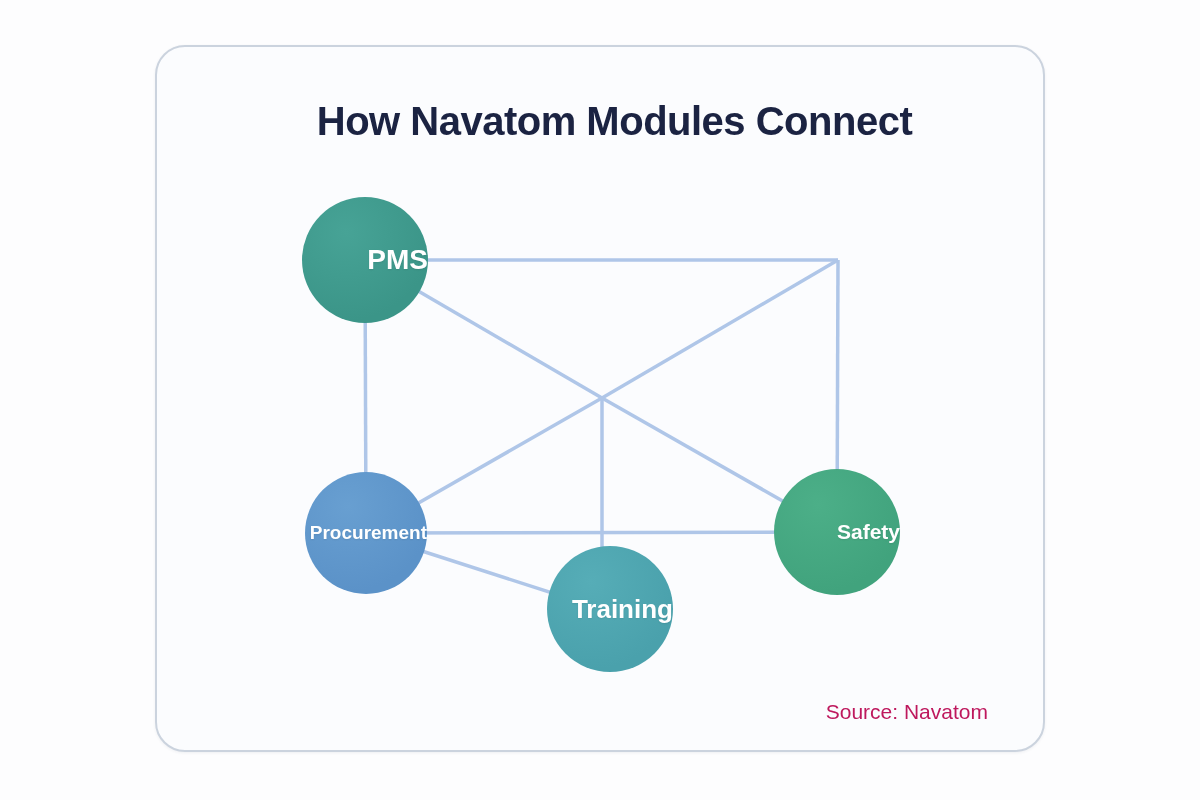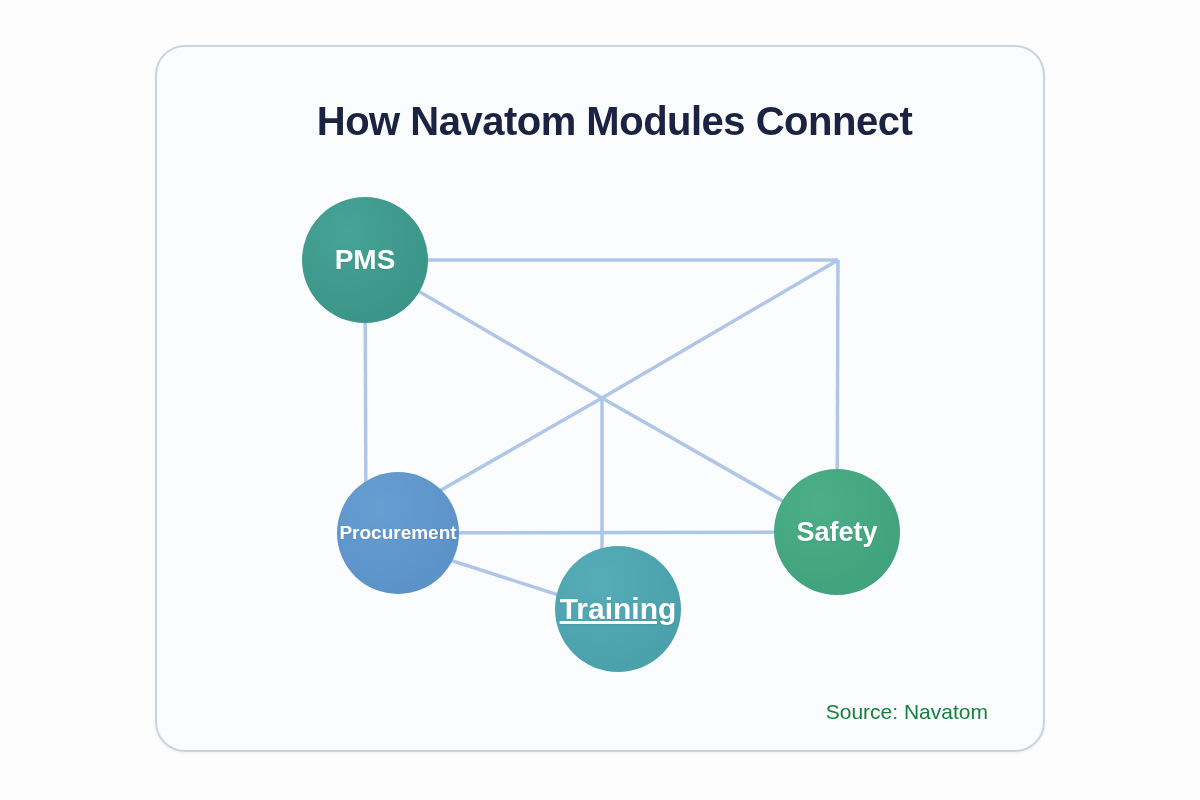--- a/index.html
+++ b/index.html
@@ -35,31 +35,31 @@
   }
   .diagram svg {
     position: absolute;
     left: 0; top: 0;
   }
   .node {
     position: absolute;
     border-radius: 50%;
     display: flex;
     align-items: center;
-    justify-content: center;
+    justify-content: flex-end;
     color: #ffffff;
     font-weight: 600;
     white-space: nowrap;
     text-shadow: 0 1px 2px rgba(0,0,0,0.08);
   }
   .source {
     position: absolute;
     right: 55px; bottom: 26px;
     font-size: 21px;
-    color: #15803d;
+    color: #be185d;
   }
 </style>
 </head>
 <body>
 
 <div class="card">
   <div class="diagram">
     <svg id="edges-svg" width="890" height="707" viewBox="0 0 890 707">
         <line x1="208" y1="213" x2="681" y2="213" stroke="#afc6e8" stroke-width="3.5"></line>
         <line x1="208" y1="213" x2="445" y2="351" stroke="#afc6e8" stroke-width="3.5"></line>
@@ -69,25 +69,25 @@
         <line x1="445" y1="351" x2="209" y2="486" stroke="#afc6e8" stroke-width="3.5"></line>
         <line x1="445" y1="351" x2="680" y2="485" stroke="#afc6e8" stroke-width="3.5"></line>
         <line x1="445" y1="351" x2="445" y2="562" stroke="#afc6e8" stroke-width="3.5"></line>
         <line x1="209" y1="486" x2="680" y2="485" stroke="#afc6e8" stroke-width="3.5"></line>
         <line x1="209" y1="486" x2="445" y2="562" stroke="#afc6e8" stroke-width="3.5"></line>
       </svg>
 
   <div class="node" style="left: 145px; top: 150px; width: 126px; height: 126px; font-size: 28px; color: rgb(255, 255, 255); background: radial-gradient(circle at 35% 28%, rgb(71, 163, 150) 0%, rgb(59, 149, 136) 72%);">
         <span>PMS</span>
       </div>
-      <div class="node" style="left: 148px; top: 425px; width: 122px; height: 122px; font-size: 19px; color: rgb(255, 255, 255); background: radial-gradient(circle at 35% 28%, rgb(104, 159, 209) 0%, rgb(91, 146, 200) 72%); margin-left: 32px;">
+      <div class="node" style="left: 148px; top: 425px; width: 122px; height: 122px; font-size: 19px; color: rgb(255, 255, 255); background: radial-gradient(circle at 35% 28%, rgb(104, 159, 209) 0%, rgb(91, 146, 200) 72%);">
         <span>Procurement</span>
       </div>
-      <div class="node" style="left: 617px; top: 422px; width: 126px; height: 126px; font-size: 27px; color: rgb(255, 255, 255); background: radial-gradient(circle at 35% 28%, rgb(76, 175, 136) 0%, rgb(65, 163, 125) 72%);">
+      <div class="node" style="left: 617px; top: 422px; width: 126px; height: 126px; font-size: 21px; color: rgb(255, 255, 255); background: radial-gradient(circle at 35% 28%, rgb(76, 175, 136) 0%, rgb(65, 163, 125) 72%);">
         <span>Safety</span>
       </div>
-      <div class="node" style="left: 398px; top: 499px; width: 126px; height: 126px; font-size: 30px; color: rgb(255, 255, 255); background: radial-gradient(circle at 35% 28%, rgb(86, 173, 183) 0%, rgb(74, 161, 172) 72%); text-decoration: underline;">
+      <div class="node" style="left: 390px; top: 499px; width: 126px; height: 126px; font-size: 26px; color: rgb(255, 255, 255); background: radial-gradient(circle at 35% 28%, rgb(86, 173, 183) 0%, rgb(74, 161, 172) 72%);">
         <span>Training</span>
       </div>
     </div>
   <h1 class="title">How Navatom Modules Connect</h1>
   <div class="source">Source: Navatom</div>
 </div>
 
 </body></html>

